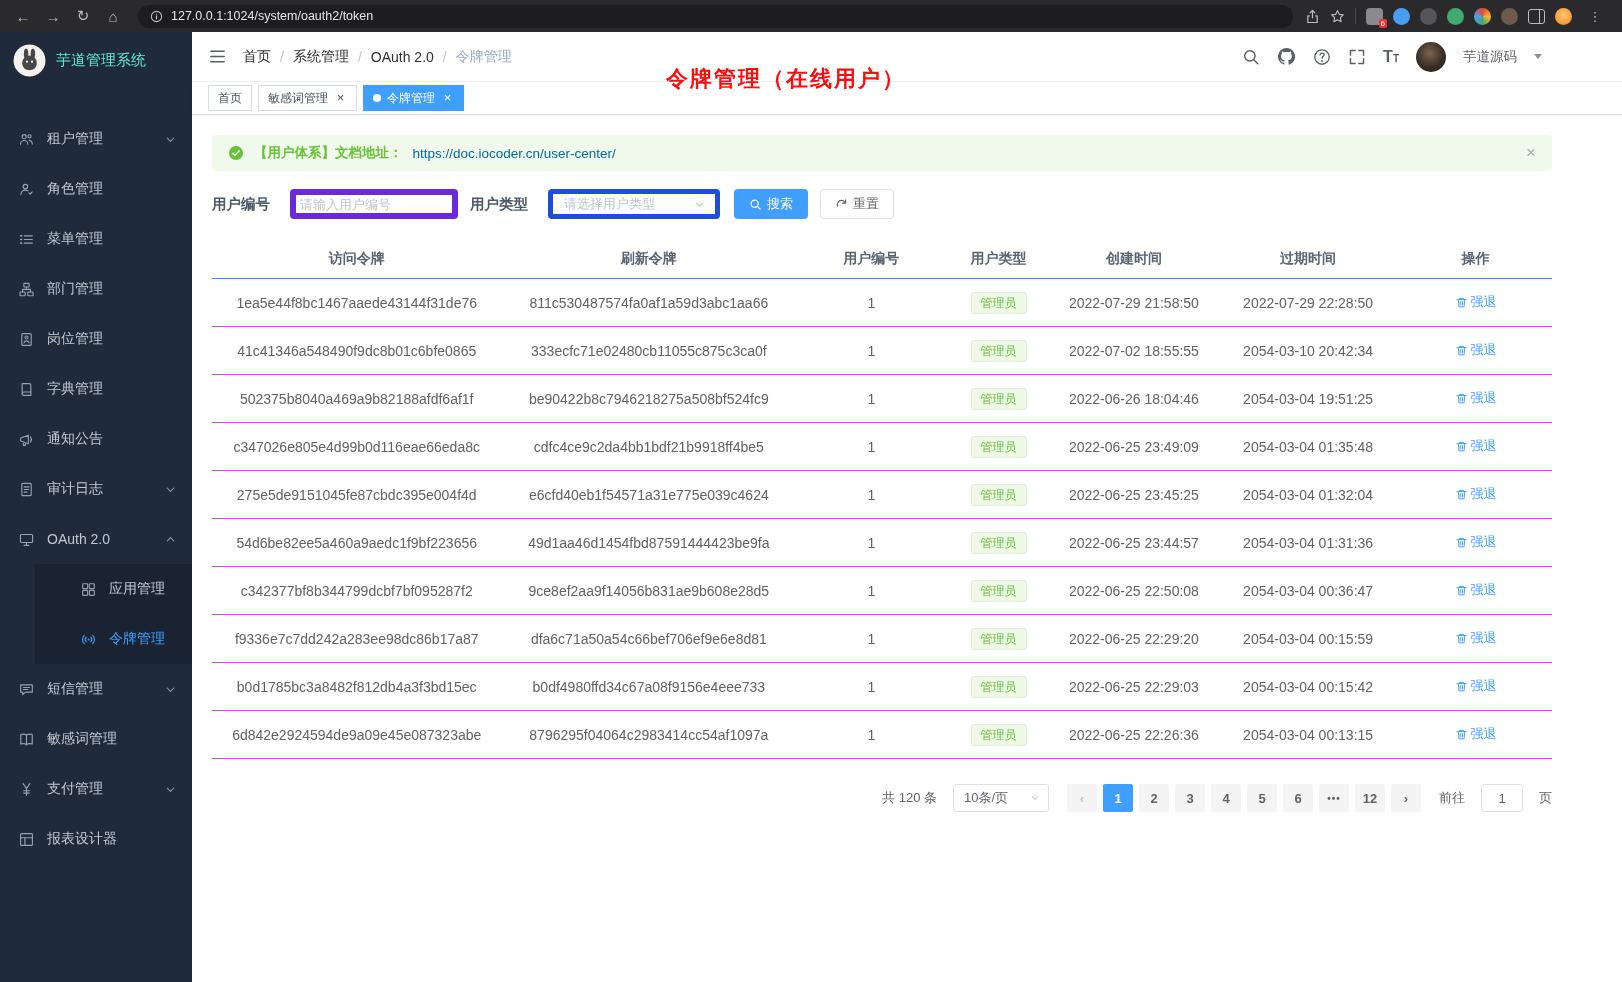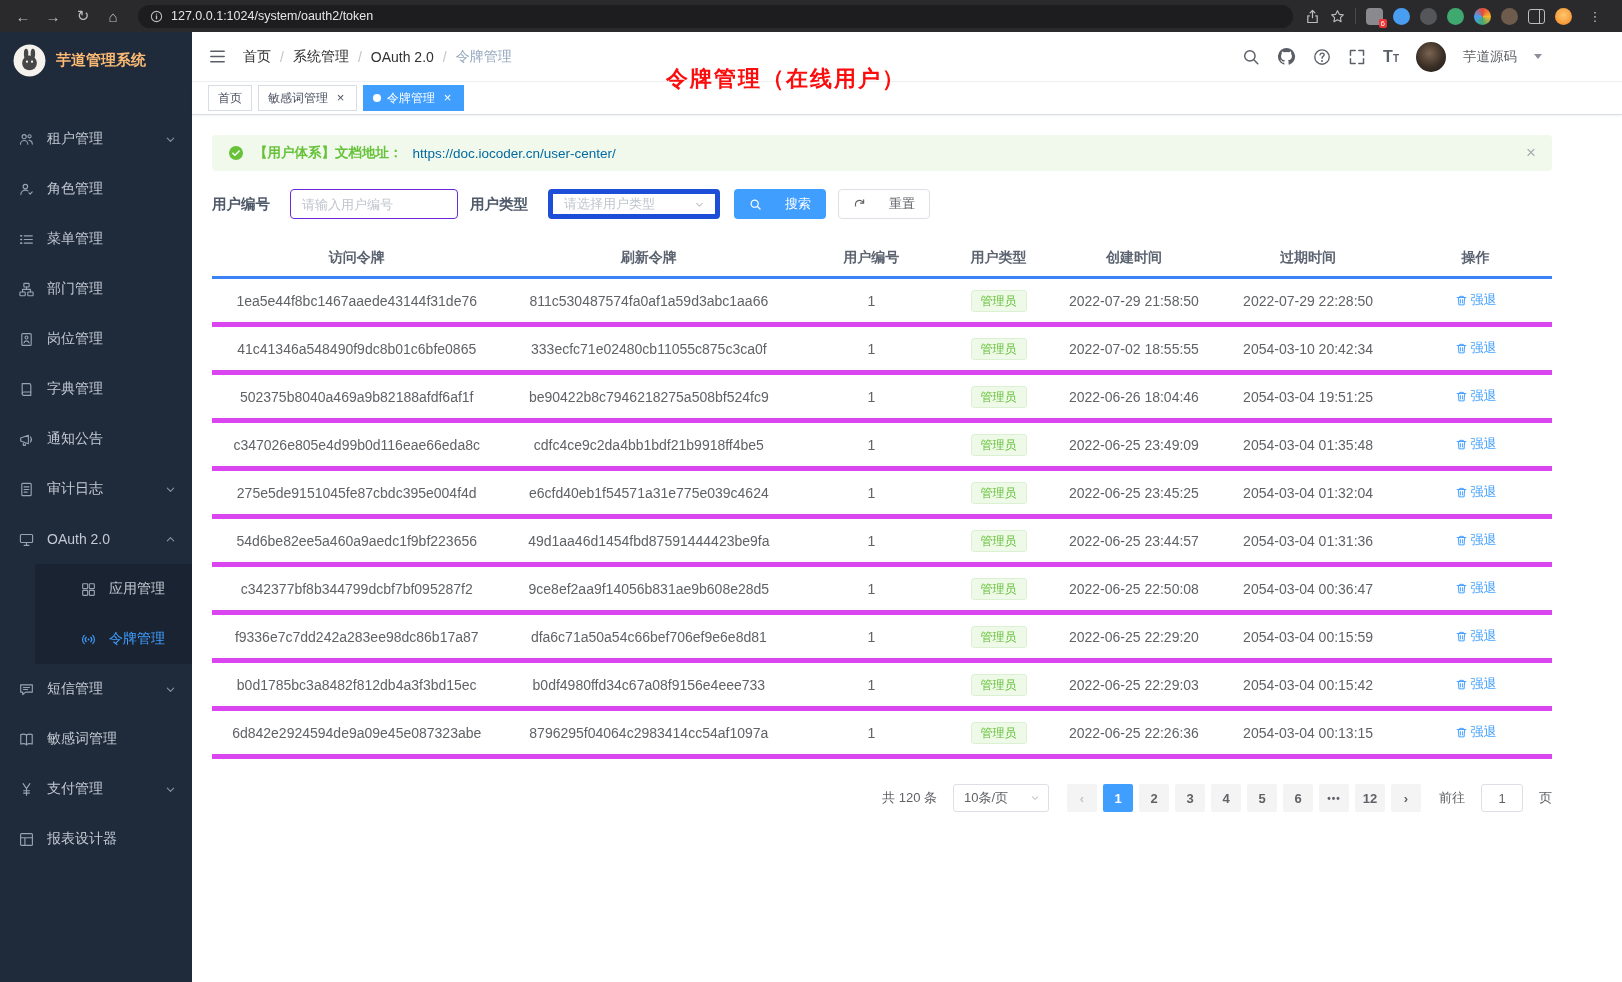--- a/index.html
+++ b/index.html
@@ -18,21 +18,21 @@
   .ext .badge { position:absolute; right:-4px; bottom:-3px; background:#e33; color:#fff; font-size:8px; font-style:normal; padding:0 2px; border-radius:2px; line-height:9px; }
   .v-sep { width:1px; height:16px; background:#4a4a4c; }
   .split-ic { width:17px; height:15px; border:1.5px solid #bdbdbf; border-radius:3px; position:relative; }
   .split-ic::after { content:""; position:absolute; top:0; bottom:0; right:4px; width:1.5px; background:#bdbdbf; }
 
   
   .app { display:flex; height:950px; }
   .sidebar { width:192px; flex-shrink:0; background:#1f2a3a; color:#c3c9d4; overflow:hidden; }
   .logo { height:56px; display:flex; align-items:center; gap:10px; padding:0 13px; }
   .logo-img { width:33px; height:33px; border-radius:50%; overflow:hidden; flex-shrink:0; }
-  .logo-text { color:#fdba74; font-size:15px; font-weight:700; white-space:nowrap; }
+  .logo-text { color:#5eead4; font-size:15px; font-weight:400; white-space:nowrap; }
   #side-menu { padding-top:26px; }
   .menu-item { height:50px; display:flex; align-items:center; gap:12px; padding:0 14px 0 19px; font-size:14px; cursor:pointer; }
   .menu-item .mi-icon { width:16px; display:flex; color:#99a3b1; }
   .menu-item .chev { margin-left:auto; display:flex; color:#8b93a0; }
   .submenu { background:rgba(0,0,0,.15);margin-left:35px; }
   .submenu .menu-item { padding-left:46px; }
   .menu-item.active, .menu-item.active .mi-icon { color:#409eff; }
 
   .main { flex:1; min-width:0; display:flex; flex-direction:column; background:#fff; }
 
@@ -61,32 +61,32 @@
   .content { flex:1; padding:20px 70px 0 20px; overflow:hidden; }
 
   .alert { height:36px; background:#f0f9eb; border-radius:4px; display:flex; align-items:center; gap:10px; padding:0 16px; font-size:13.5px; }
   .alert-text { color:#67c23a; font-weight:600; }
   .alert-link { color:#0369a1; cursor:pointer; }
   .alert-close { margin-left:auto; color:#a8abb2; font-size:17px; cursor:pointer; }
 
   .filters { display:flex; align-items:center; margin-top:18px; }
   .f-label { font-size:14.5px; font-weight:700; color:#4e5969; margin-right:20px; white-space:nowrap; }
   .f-label.second { margin-left:12px; }
-  .f-input { width:168px; height:30px; border:1px solid #6d28d9; border-radius:4px; padding:0 11px; font-size:13px; color:#606266; outline:none; font-family:inherit; }
+  .f-input { width:168px; height:30px; border:6px solid #6d28d9; border-radius:4px; padding:0 4px; font-size:13px; color:#606266; outline:none; font-family:inherit; }
   .f-input::placeholder { color:#bfc4cd; }
   .f-select { width:172px; height:30px; border:5px solid #1d4ed8; border-radius:4px; padding:0 9px 0 11px; display:flex; align-items:center; justify-content:space-between; color:#bfc4cd; font-size:13px; cursor:pointer; background:#fff; }
   .f-select .sel-caret { display:flex; color:#c0c4cc; }
-  .btn { height:30px; border-radius:4px; font-size:13px; display:inline-flex; align-items:center; gap:23px; padding:0 14px; cursor:pointer; border:1px solid transparent; font-family:inherit; }
+  .btn { height:30px; border-radius:4px; font-size:13px; display:inline-flex; align-items:center; gap:5px; padding:0 14px; cursor:pointer; border:1px solid transparent; font-family:inherit; }
   .btn-primary { background:#409eff; color:#fff; margin-left:14px; }
   .btn-plain { background:#fff; border-color:#dcdfe6; color:#606266; margin-left:12px; }
 
   .tbl { margin-top:20px; }
   .tbl-head, .tbl-row { display:grid; grid-template-columns:21.6% 22% 11.2% 7.8% 12.4% 13.6% 11.4%; align-items:center; }
-  .tbl-head { height:40px; font-size:14px; font-weight:700; color:#5b6270; border-bottom:3px solid #3b82f6; }
-  .tbl-row { height:48px; font-size:14px; color:#606266; border-bottom:5px solid #d946ef; }
+  .tbl-head { height:40px; font-size:14px; font-weight:700; color:#5b6270; border-bottom:1px solid #3b82f6; }
+  .tbl-row { height:48px; font-size:14px; color:#606266; border-bottom:1px solid #d946ef; }
   .th, .td { text-align:center; overflow:hidden; white-space:nowrap; }
   .tag-success { display:inline-block; background:#eef9e8; border:1px solid #dcf0d2; color:#67c23a; font-size:12px; padding:0 9px; height:22px; line-height:20px; border-radius:3px; }
   .op-link { color:#409eff; font-size:13px; display:inline-flex; align-items:center; gap:3px; cursor:pointer; }
   .op-link .op-ic { display:flex; }
   .op-link .op-ic svg { width:13px; height:13px; }
 
   .pager { display:flex; align-items:center; justify-content:flex-end; gap:6px; margin-top:25px; font-size:13px; color:#606266; }
   .pager-total { margin-right:10px; }
   .size-select { width:96px; height:28px; border:1px solid #dcdfe6; border-radius:3px; display:flex; align-items:center; justify-content:space-between; padding:0 7px 0 10px; color:#606266; cursor:pointer; margin-right:12px; }
   .size-select .sel-caret { display:flex; color:#c0c4cc; }

